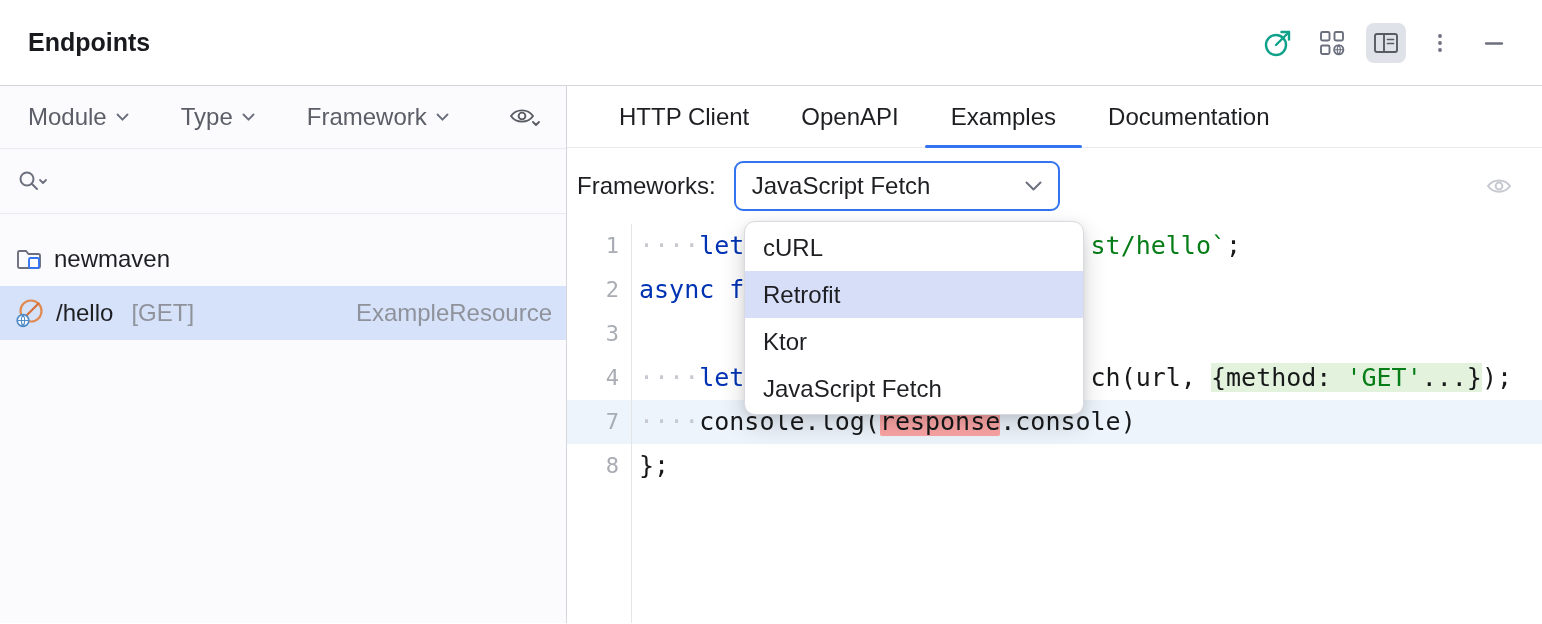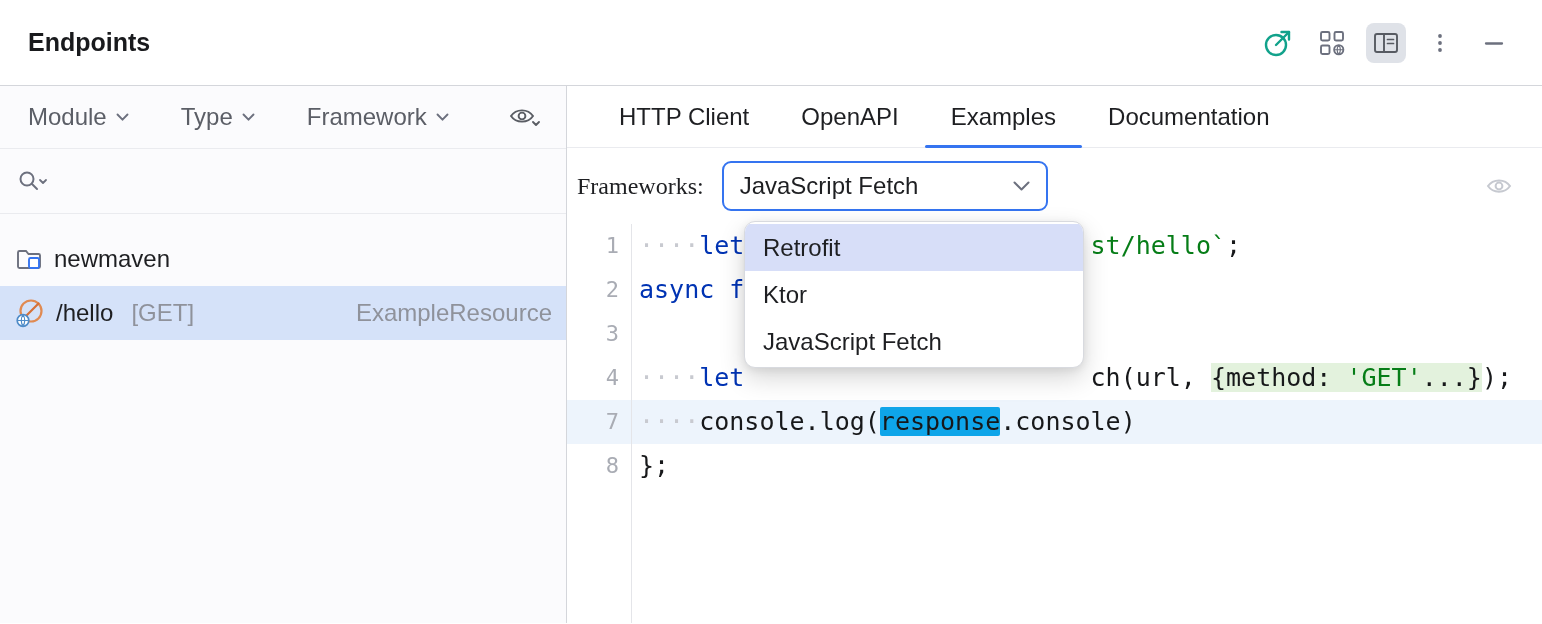--- a/index.html
+++ b/index.html
@@ -34,38 +34,38 @@
   .row-badge { color:#8F929B; margin-left:8px; }
   .row-trailing { margin-left:auto; color:#8F929B; }
 
   
   .tabsbar { height:62px; display:flex; align-items:stretch; padding-left:26px; border-bottom:1px solid #EAEBEF; }
   .tab { position:relative; display:flex; align-items:center; padding:0 26px; font-size:24px; color:#1E1F22; cursor:pointer; }
   .tab.active::after { content:""; position:absolute; left:0; right:0; bottom:-1px; height:3px; background:#3574F0; border-radius:2px; }
 
   
   .frameworks-row { height:76px; display:flex; align-items:center; padding-left:10px; }
-  .fw-label { font-size:24px; color:#1E1F22;font-family:Liberation Serif, serif; }
+  .fw-label { font-size:24px; color:#1E1F22; }
   .combobox { margin-left:18px; width:326px; height:50px; border:2px solid #3574F0; border-radius:9px; background:#fff; display:flex; align-items:center; padding:0 16px; font-size:24px; color:#1E1F22; cursor:pointer; }
   .combobox .cb-chevron { margin-left:auto; display:flex; }
   .fw-eye { margin-left:auto; margin-right:26px; display:flex; cursor:pointer; }
 
   
   .editor { flex:1; position:relative; overflow:hidden; font-family:"DejaVu Sans Mono", monospace; }
   #current-line { display:none; position:absolute; left:0; right:0; height:44px; background:#EDF4FC; z-index:0; }
   .gutter { position:absolute; left:0; top:0; bottom:0; width:65px; border-right:1px solid #E4E5E9; z-index:1; }
   .gutter-num { height:44px; line-height:44px; text-align:right; padding-right:12px; color:#A9ACB4; font-size:22px; }
   .code { position:absolute; left:66px; top:0; right:0; z-index:1; }
   .code-line { height:44px; line-height:44px; white-space:pre; font-size:25px; color:#17181A; padding-left:6px; }
   .sg-kw { color:#0033B3; }
   .sg-str { color:#067D17; }
   .sg-ws { color:#C8CAD0; }
   .sg-fold { background:#E3F2DD;margin-top:15px; }
   .sg-fold-str { background:#E3F2DD; color:#067D17; }
-  .sg-hl { background:#0ea5e9; border-radius:2px; }
+  .sg-hl { background:#fca5a5; border-radius:2px; }
 
   
   .popup { position:absolute; left:177px; top:135px; width:340px; background:#fff; border:1px solid #D8DADF; border-radius:11px; box-shadow:0 10px 26px rgba(0,0,0,0.16), 0 2px 8px rgba(0,0,0,0.08); z-index:30; overflow:hidden; padding:2px 0; font-family:"Liberation Sans", sans-serif; }
   .popup-item { height:47px; display:flex; align-items:center; padding:0 18px; font-size:24px; color:#1E1F22; cursor:pointer; }
   .popup-item.selected { background:#D7DEF8; }
 
   svg { display:block; }
 </style>
 </head>
 <body>
@@ -220,19 +220,20 @@
             <div class="code-line"><span class="sg-ws">····</span><span class="sg-kw">let</span><span>                       </span><span class="sg-str">st/hello`</span><span>;</span></div>
             <div class="code-line"><span class="sg-kw">async f</span></div>
             <div class="code-line"></div>
             <div class="code-line"><span class="sg-ws">····</span><span class="sg-kw">let</span><span>                       </span><span>ch(url, </span><span class="sg-fold">{method: </span><span class="sg-fold-str">'GET'</span><span class="sg-fold">...}</span><span>);</span></div>
             <div class="code-line"><span class="sg-ws">····</span><span>console.log(</span><span class="sg-hl">response</span><span>.console)</span></div>
             <div class="code-line"><span>};</span></div>
           </div>
       </div>
 
       <div class="popup" id="popup">
+          <div class="popup-item">cURL</div>
           <div class="popup-item selected">Retrofit</div>
           <div class="popup-item">Ktor</div>
           <div class="popup-item">JavaScript Fetch</div>
         </div>
     </main>
   </div>
 </div>
 
 </body></html>

